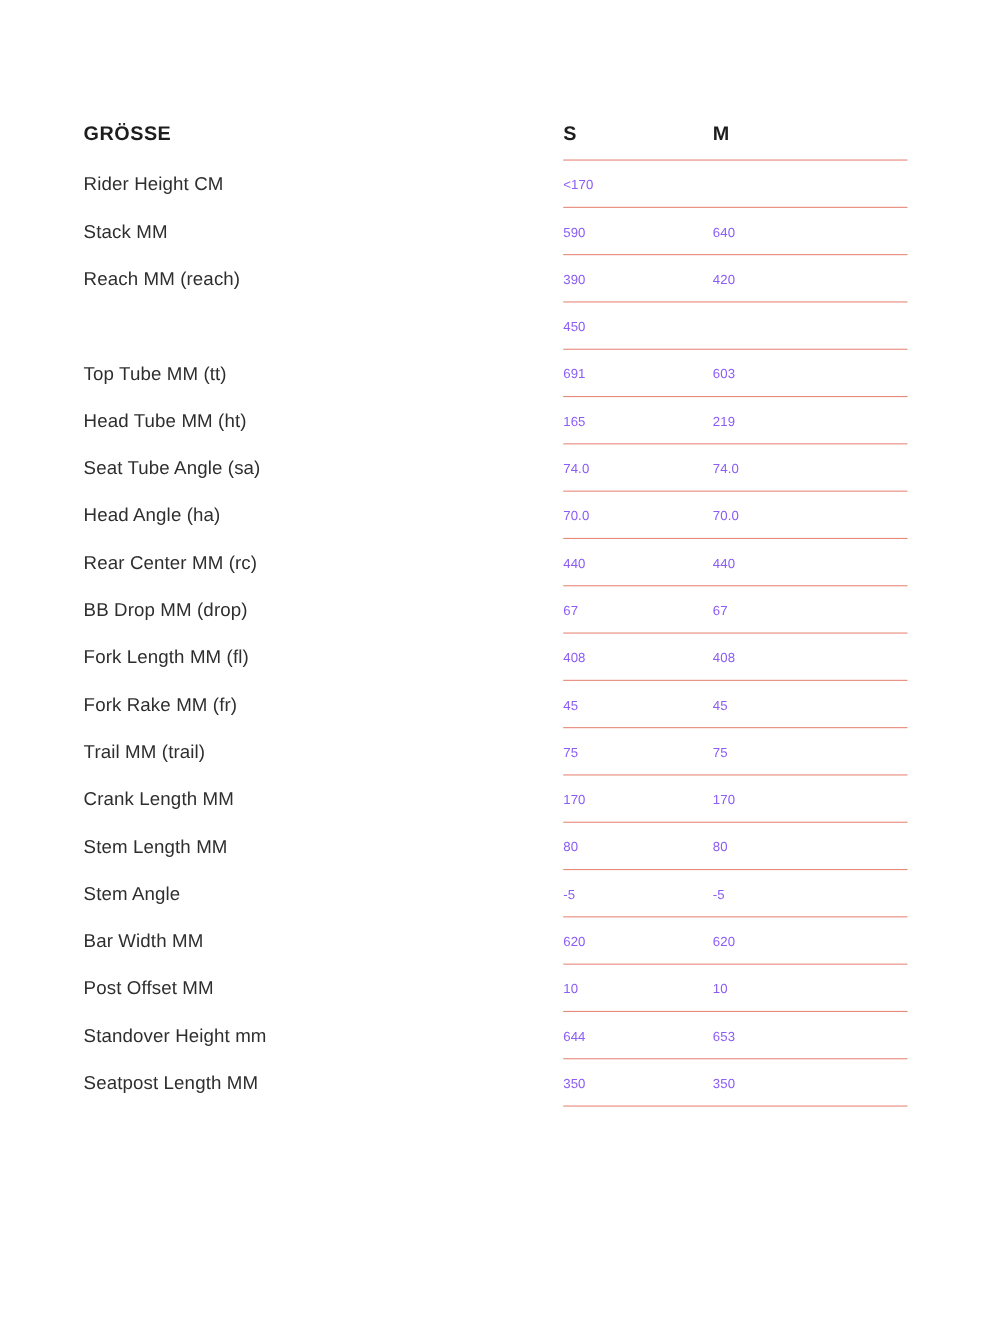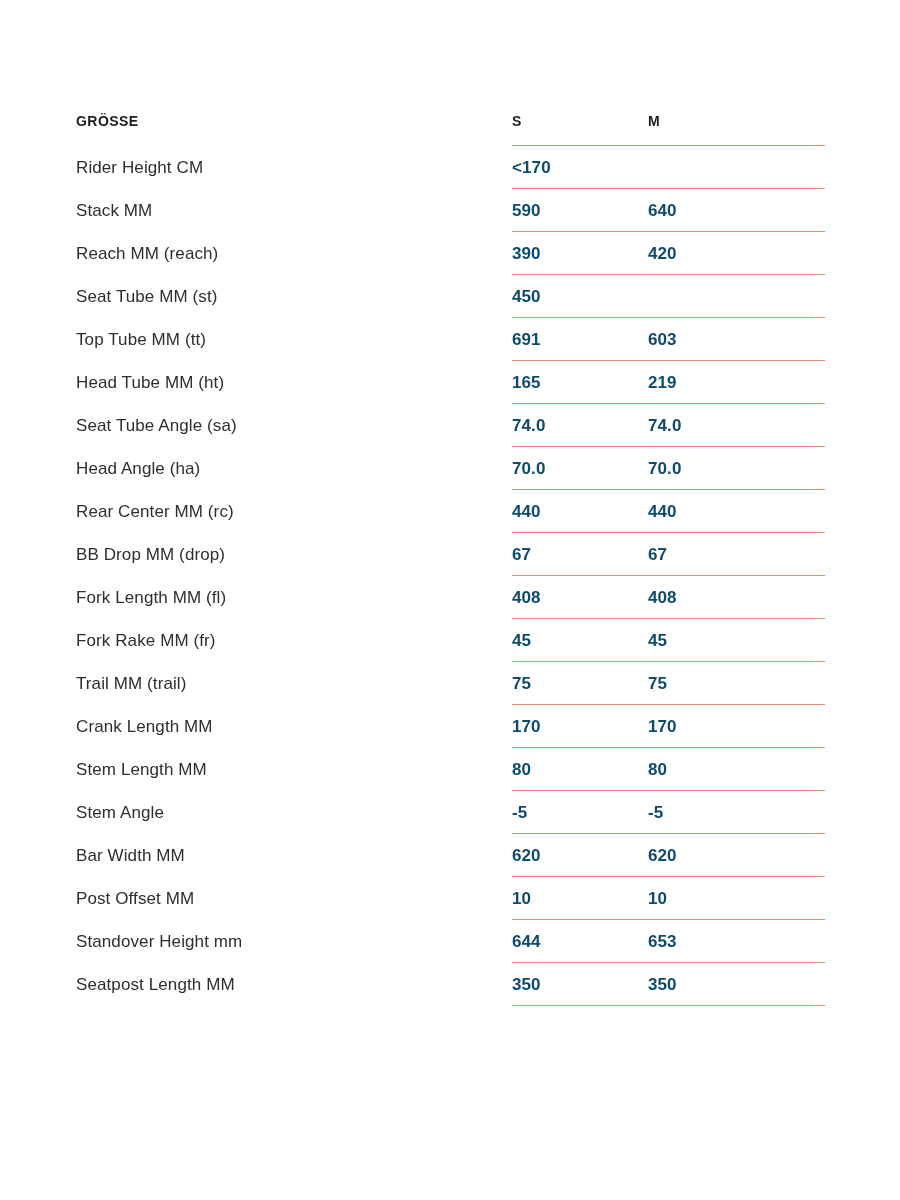--- a/index.html
+++ b/index.html
@@ -35,38 +35,38 @@
   .row .label {
     grid-column: 2;
     font-size: 17px;
     font-weight: 400;
     color: #2e2e2e;
     letter-spacing: 0.1px;
     white-space: nowrap;
   }
 
   .row .val {
-    font-size: 17px;
-    font-weight: 700;
-    color: #0c4a6e;
+    font-size: 12px;
+    font-weight: 400;
+    color: #8b5cf6;
     letter-spacing: 0.1px;
     white-space: nowrap;
   }
 
   .row .val.s { grid-column: 3; }
   .row .val.m { grid-column: 4; }
 
   
   .row.header {
     height: 50px;
   }
   .row.header .label,
   .row.header .val {
     font-weight: 700;
-    font-size: 14px;
+    font-size: 18px;
     letter-spacing: 0.45px;
     color: #1d1d1d;
   }
 
   
   .rule {
     position: absolute;
     left: 512px;
     right: 75px;
     bottom: 0;
@@ -99,21 +99,20 @@
       <div class="val m">640</div>
       <div class="rule" style="background: rgb(232, 137, 122);"></div>
     </div>
     <div class="row">
       <div class="label">Reach MM (reach)</div>
       <div class="val s">390</div>
       <div class="val m">420</div>
       <div class="rule" style="background: rgb(232, 137, 122);"></div>
     </div>
     <div class="row">
-      <div class="label">Seat Tube MM (st)</div>
       <div class="val s">450</div>
       <div class="rule" style="background: rgb(232, 137, 122);"></div>
     </div>
     <div class="row">
       <div class="label">Top Tube MM (tt)</div>
       <div class="val s">691</div>
       <div class="val m">603</div>
       <div class="rule" style="background: rgb(232, 137, 122);"></div>
     </div>
     <div class="row">

